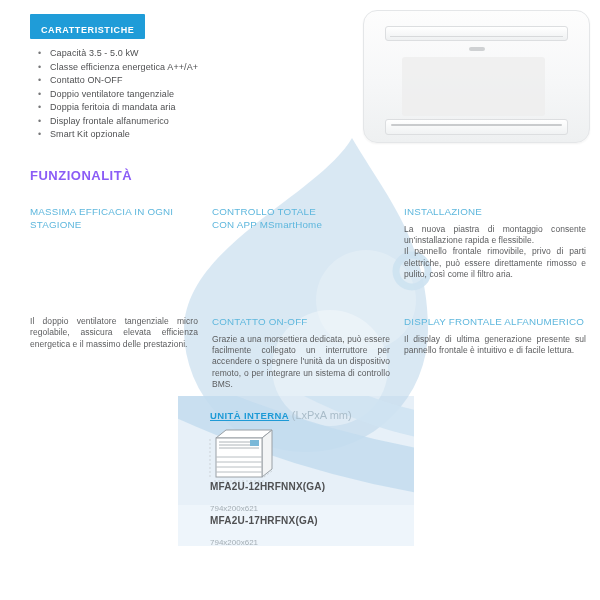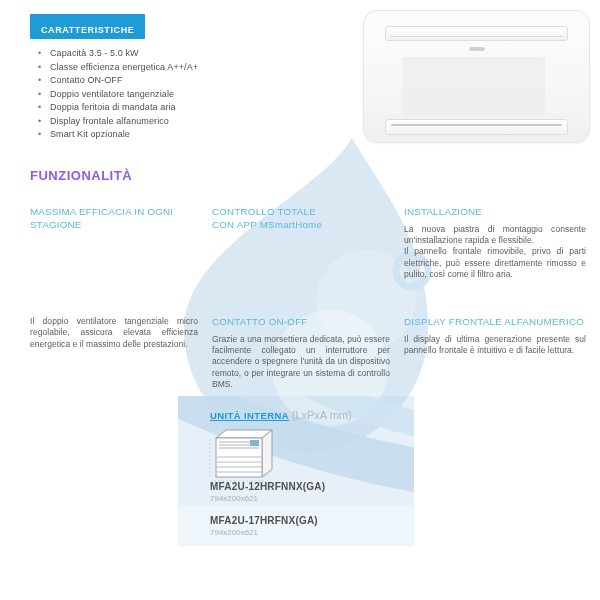--- a/index.html
+++ b/index.html
@@ -86,21 +86,21 @@
   .panel-bg .strip {
     position:absolute; left:0; right:0; top:109px; height:41px; background:#eef5fb;
   }
   .panel-content { position:absolute; left:178px; top:396px; width:236px; height:150px; z-index:1; }
   .panel-title { position:absolute; left:32px; top:13px; font-size:9.5px; }
   .panel-title .t { color:#1e9ad6; font-weight:bold; letter-spacing:.4px;text-decoration:underline; }
   .panel-title .s { color:#a9bcc9; font-size:11px; font-weight:normal; }
   .panel-drawing { position:absolute; left:28px; top:31px; }
   .model { position:absolute; left:32px; }
   .model .name { font-size:10px; font-weight:bold; color:#4f5052; letter-spacing:.2px; }
-  .model .dims { font-size:8px; color:#a4aeb5; margin-top:2px; }
+  .model .dims { font-size:8px; color:#a4aeb5; margin-top:12px; }
   .model-1 { top:85px; }
   .model-2 { top:119px; }
 
   svg { display:block; }
 </style>
 </head>
 <body>
 
 <div class="page">
 

